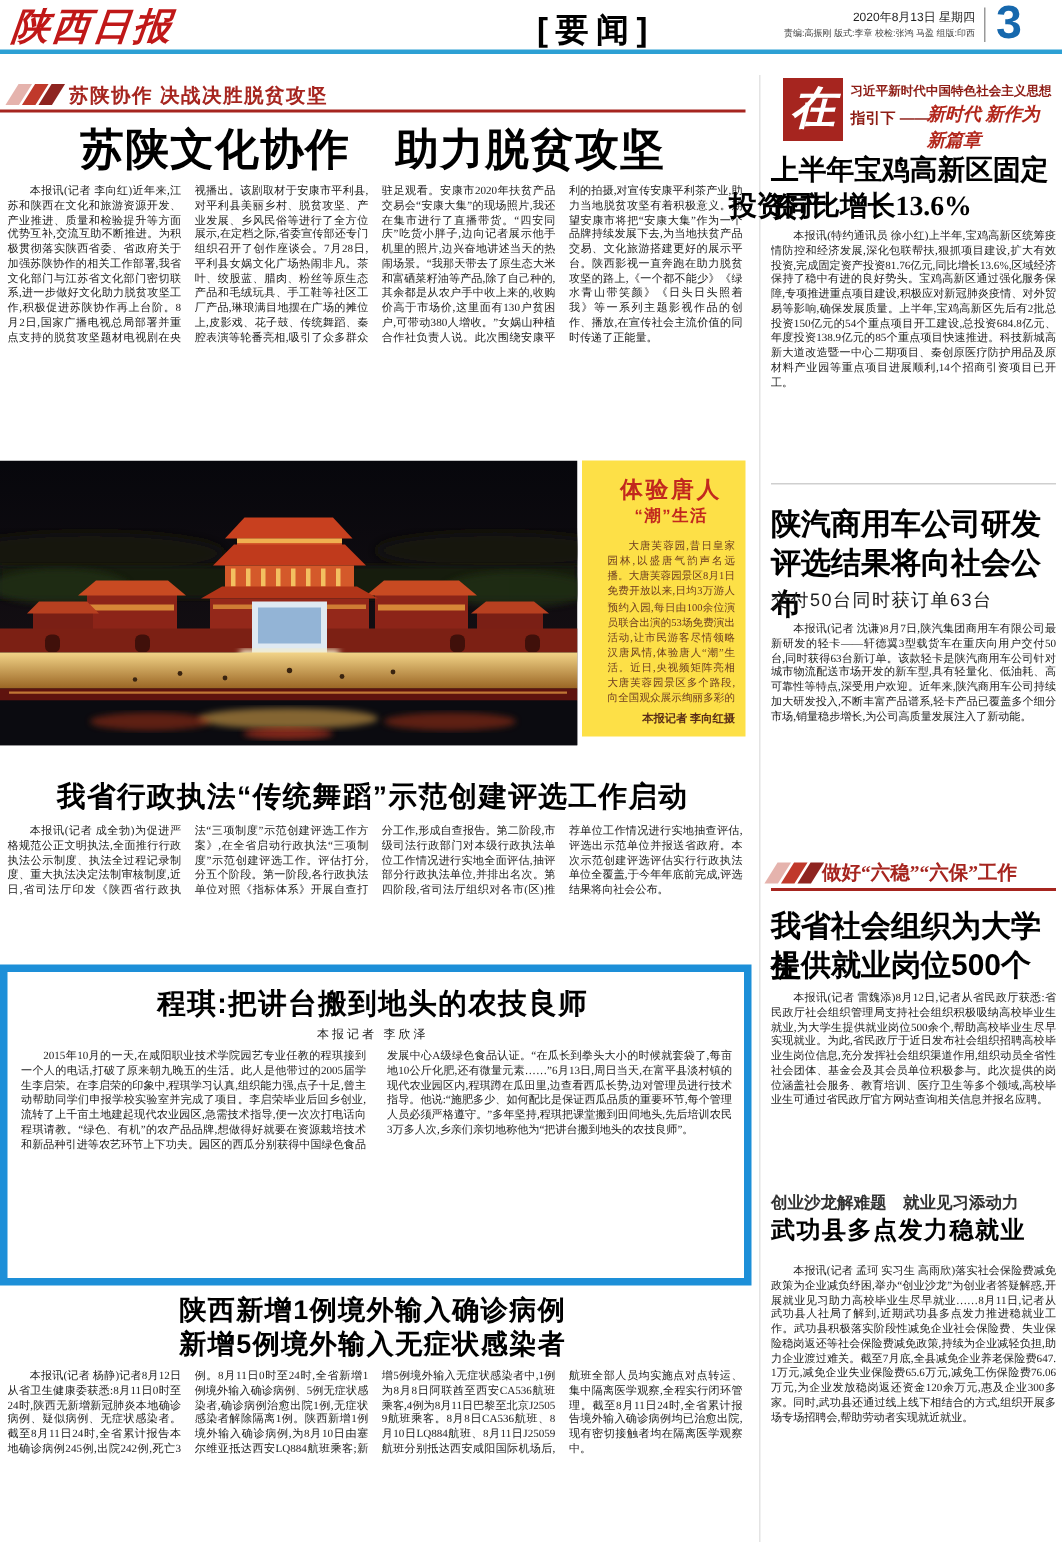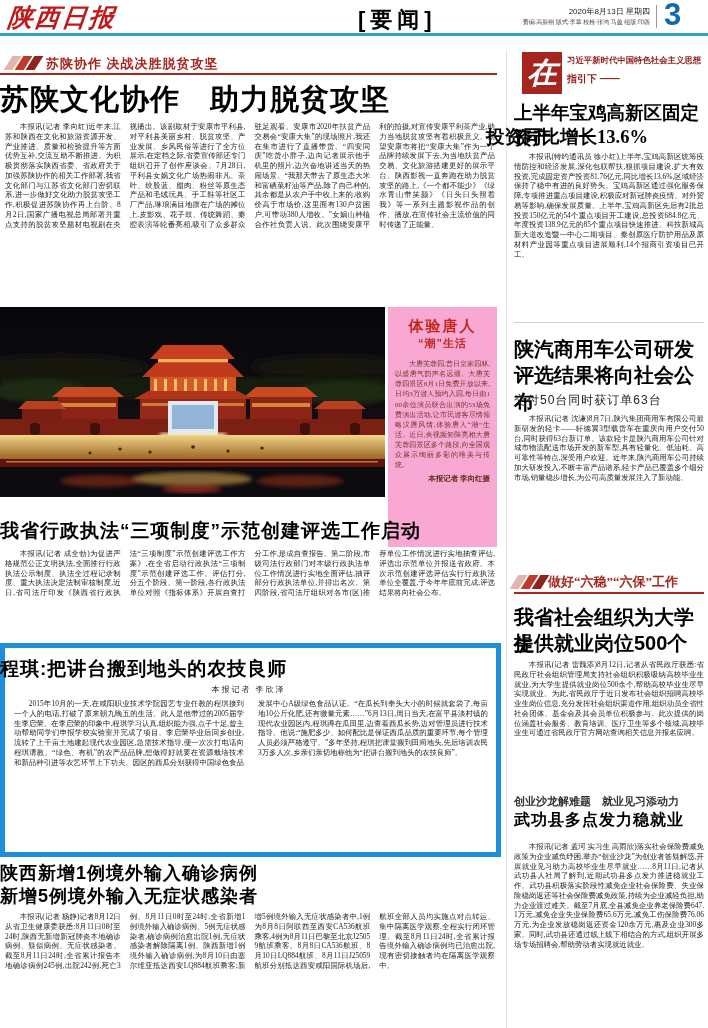--- a/index.html
+++ b/index.html
@@ -5,21 +5,21 @@
   html,body{margin:0;padding:0}
   body{width:708px;height:1028px;position:relative;overflow:hidden;background:#ffffff;
        font-family:"Liberation Sans",sans-serif;color:#111}
   .abs{position:absolute}
   .serif{font-family:"Liberation Serif",serif}
   .body-text{font-size:7.4px;line-height:1.32;text-align:justify;color:#1c1c1c;
              overflow:hidden;word-break:break-all;text-indent:2em;
              font-family:Liberation Serif, serif}
   .cols-4{column-count:4;column-gap:9px}
   .cols-2{column-count:2;column-gap:14px}
-  .headline{font-weight:bold;color:#000;letter-spacing:1px}
+  .headline{font-weight:bold;color:#000;text-align:center;letter-spacing:1px}
   .slash{display:inline-block;width:9px;height:14px;transform:skewX(-32deg);margin-right:2px}
   .kicker-red{color:#a6251f;font-weight:bold}
   .hairline{background:#cfcfcf;height:1px}
 </style>
 </head>
 <body>
 
 <div class="abs" style="left:0;top:0;width:708px;height:33px;">
   <div class="abs serif" style="left:8px;top:1px;font-size:25px;font-weight:bold;color:#c01818;font-style:italic;transform:skewX(-6deg);letter-spacing:2px;">陕西日报</div>
   <div class="abs" style="left:358px;top:5px;font-size:22px;font-weight:bold;letter-spacing:5px;color:#000;">[要闻]</div>
@@ -130,45 +130,46 @@
       </g>
 
   <rect x="0" y="160" width="385" height="30" fill="#0b0b10"></rect>
   <ellipse cx="192" cy="172" rx="60" ry="7" fill="#e8b050" opacity="0.55" filter="url(#blur1)"></ellipse>
   <ellipse cx="100" cy="174" rx="40" ry="6" fill="#b03418" opacity="0.5" filter="url(#blur1)"></ellipse>
   <ellipse cx="300" cy="174" rx="44" ry="6" fill="#b03418" opacity="0.5" filter="url(#blur1)"></ellipse>
   <ellipse cx="192" cy="182" rx="30" ry="4" fill="#d23a20" opacity="0.6" filter="url(#blur1)"></ellipse>
 </svg>
 </div>
 
-<div class="abs" style="left:388px;top:307px;width:109px;height:240px;background:#f9a8d4;box-sizing:border-box;padding:10px 7px 6px 7px;">
+<div class="abs" style="left:388px;top:307px;width:109px;height:184px;background:#fde047;box-sizing:border-box;padding:10px 7px 6px 17px;">
   <div style="text-align:center;color:#c2281e;font-size:15px;font-weight:bold;letter-spacing:2px;">体验唐人</div>
   <div style="text-align:center;color:#c2281e;font-size:11px;font-weight:bold;letter-spacing:1px;margin-bottom:8px;">“潮”生活</div>
   <div class="serif" style="font-size:7px;line-height:1.45;text-align:justify;color:#6b3a22;text-indent:2em;word-break:break-all;height:112px;overflow:hidden;">大唐芙蓉园,昔日皇家园林,以盛唐气韵声名远播。大唐芙蓉园景区8月1日免费开放以来,日均3万游人预约入园,每日由100余位演员联合出演的53场免费演出活动,让市民游客尽情领略汉唐风情,体验唐人“潮”生活。近日,央视频矩阵亮相大唐芙蓉园景区多个路段,向全国观众展示绚丽多彩的唯美与传统。</div>
   <div class="serif" style="font-size:7.5px;font-weight:bold;color:#5a2e18;text-align:right;margin-top:3px;">本报记者 李向红摄</div>
 </div>
 
-<div class="abs headline" style="left:0;top:518px;width:497px;font-size:19px;">我省行政执法“三项制度”示范创建评选工作启动</div>
+<div class="abs headline" style="left:0;top:518px;width:497px;font-size:19px;">我省行政执法“传统舞蹈”示范创建评选工作启动</div>
 <div class="abs body-text cols-4" style="left:5px;top:549px;width:490px;height:86px;">本报讯(记者 成全勃)为促进严格规范公正文明执法,全面推行行政执法公示制度、执法全过程记录制度、重大执法决定法制审核制度,近日,省司法厅印发《陕西省行政执法“三项制度”示范创建评选工作方案》,在全省启动行政执法“三项制度”示范创建评选工作。评估打分,分五个阶段。第一阶段,各行政执法单位对照《指标体系》开展自查打分工作,形成自查报告。第二阶段,市级司法行政部门对本级行政执法单位工作情况进行实地全面评估,抽评部分行政执法单位,并排出名次。第四阶段,省司法厅组织对各市(区)推荐单位工作情况进行实地抽查评估,评选出示范单位并报送省政府。本次示范创建评选评估实行行政执法单位全覆盖,于今年年底前完成,评选结果将向社会公布。</div>
 
 <div class="abs" style="left:0;top:643px;width:501px;height:214px;border:5px solid #1d8fd8;box-sizing:border-box;"></div>
 <div class="abs headline" style="left:0;top:656px;width:497px;font-size:19px;">程琪:把讲台搬到地头的农技良师</div>
 <div class="abs" style="left:0;top:684px;width:497px;text-align:center;font-size:8px;color:#222;letter-spacing:2px;">本报记者 李欣泽</div>
 <div class="abs body-text cols-2" style="left:14px;top:699px;width:474px;height:149px;">2015年10月的一天,在咸阳职业技术学院园艺专业任教的程琪接到一个人的电话,打破了原来朝九晚五的生活。此人是他带过的2005届学生李启荣。在李启荣的印象中,程琪学习认真,组织能力强,点子十足,曾主动帮助同学们申报学校实验室并完成了项目。李启荣毕业后回乡创业,流转了上千亩土地建起现代农业园区,急需技术指导,便一次次打电话向程琪请教。“绿色、有机”的农产品品牌,想做得好就要在资源栽培技术和新品种引进等农艺环节上下功夫。园区的西瓜分别获得中国绿色食品发展中心A级绿色食品认证。“在瓜长到拳头大小的时候就套袋了,每亩地10公斤化肥,还有微量元素……”6月13日,周日当天,在富平县淡村镇的现代农业园区内,程琪蹲在瓜田里,边查看西瓜长势,边对管理员进行技术指导。他说:“施肥多少、如何配比是保证西瓜品质的重要环节,每个管理人员必须严格遵守。”多年坚持,程琪把课堂搬到田间地头,先后培训农民3万多人次,乡亲们亲切地称他为“把讲台搬到地头的农技良师”。</div>
 
 <div class="abs headline" style="left:0;top:861px;width:497px;font-size:18px;">陕西新增1例境外输入确诊病例</div>
 <div class="abs headline" style="left:0;top:884px;width:497px;font-size:18px;">新增5例境外输入无症状感染者</div>
 <div class="abs body-text cols-4" style="left:5px;top:912px;width:490px;height:116px;">本报讯(记者 杨静)记者8月12日从省卫生健康委获悉:8月11日0时至24时,陕西无新增新冠肺炎本地确诊病例、疑似病例、无症状感染者。截至8月11日24时,全省累计报告本地确诊病例245例,出院242例,死亡3例。8月11日0时至24时,全省新增1例境外输入确诊病例、5例无症状感染者,确诊病例治愈出院1例,无症状感染者解除隔离1例。陕西新增1例境外输入确诊病例,为8月10日由塞尔维亚抵达西安LQ884航班乘客;新增5例境外输入无症状感染者中,1例为8月8日阿联酋至西安CA536航班乘客,4例为8月11日巴黎至北京J25059航班乘客。8月8日CA536航班、8月10日LQ884航班、8月11日J25059航班分别抵达西安咸阳国际机场后,航班全部人员均实施点对点转运、集中隔离医学观察,全程实行闭环管理。截至8月11日24时,全省累计报告境外输入确诊病例均已治愈出院,现有密切接触者均在隔离医学观察中。</div>
 
 <div class="abs" style="left:506px;top:50px;width:1px;height:978px;background:#e4e4e4;"></div>
 
 <div class="abs" style="left:522px;top:52px;width:182px;height:42px;">
   <div class="abs" style="left:0;top:0;width:40px;height:42px;background:#a6251f;color:#fff;font-size:30px;font-weight:bold;text-align:center;line-height:42px;font-family:'Liberation Serif',serif;font-style:italic;">在</div>
   <div class="abs" style="left:45px;top:3px;width:137px;font-size:8.4px;font-weight:bold;color:#8e1d16;">习近平新时代中国特色社会主义思想</div>
   <div class="abs" style="left:45px;top:20px;font-size:10px;font-weight:bold;color:#8e1d16;">指引下 ——</div>
+  <div class="abs serif" style="left:96px;top:16px;font-size:12px;font-weight:bold;font-style:italic;color:#b2271c;">新时代 新作为 新篇章</div>
 </div>
 
 <div class="abs serif" style="left:514px;top:100px;width:192px;font-size:18.5px;font-weight:bold;color:#000;">上半年宝鸡高新区固定资产</div>
 <div class="abs serif" style="left:486px;top:124px;width:192px;font-size:18.5px;font-weight:bold;color:#000;">投资同比增长13.6%</div>
 <div class="abs body-text" style="left:514px;top:152px;width:190px;height:162px;">本报讯(特约通讯员 徐小红)上半年,宝鸡高新区统筹疫情防控和经济发展,深化包联帮扶,狠抓项目建设,扩大有效投资,完成固定资产投资81.76亿元,同比增长13.6%,区域经济保持了稳中有进的良好势头。宝鸡高新区通过强化服务保障,专项推进重点项目建设,积极应对新冠肺炎疫情、对外贸易等影响,确保发展质量。上半年,宝鸡高新区先后有2批总投资150亿元的54个重点项目开工建设,总投资684.8亿元、年度投资138.9亿元的85个重点项目快速推进。科技新城高新大道改造暨一中心二期项目、秦创原医疗防护用品及原材料产业园等重点项目进展顺利,14个招商引资项目已开工。</div>
 <div class="abs hairline" style="left:514px;top:322px;width:190px;"></div>
 
 <div class="abs" style="left:514px;top:336px;width:192px;font-size:20px;font-weight:bold;color:#000;">陕汽商用车公司研发</div>
 <div class="abs" style="left:514px;top:362px;width:192px;font-size:20px;font-weight:bold;color:#000;">评选结果将向社会公布</div>
 <div class="abs" style="left:514px;top:392px;width:192px;font-size:12px;color:#222;letter-spacing:1px;">交付50台同时获订单63台</div>

